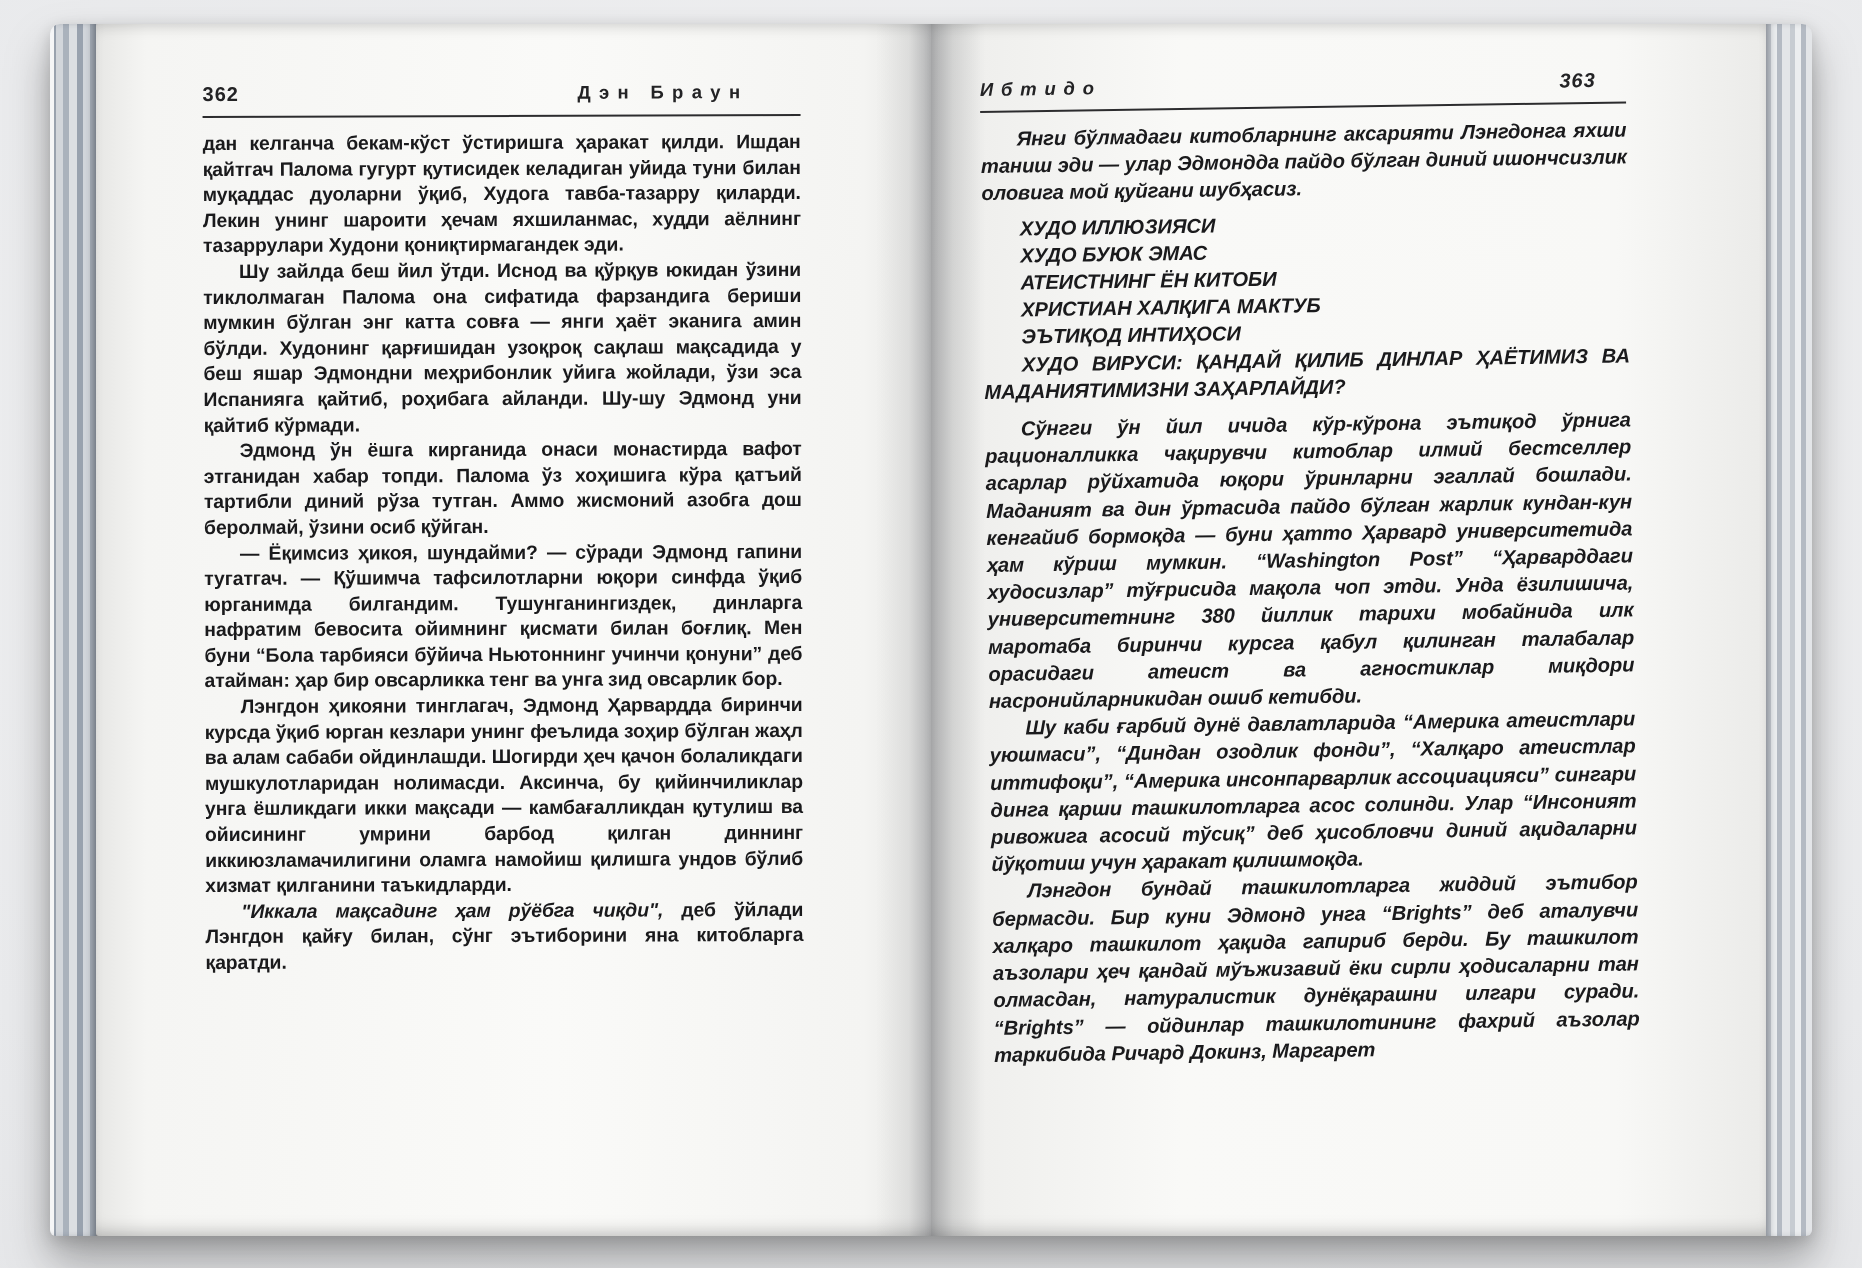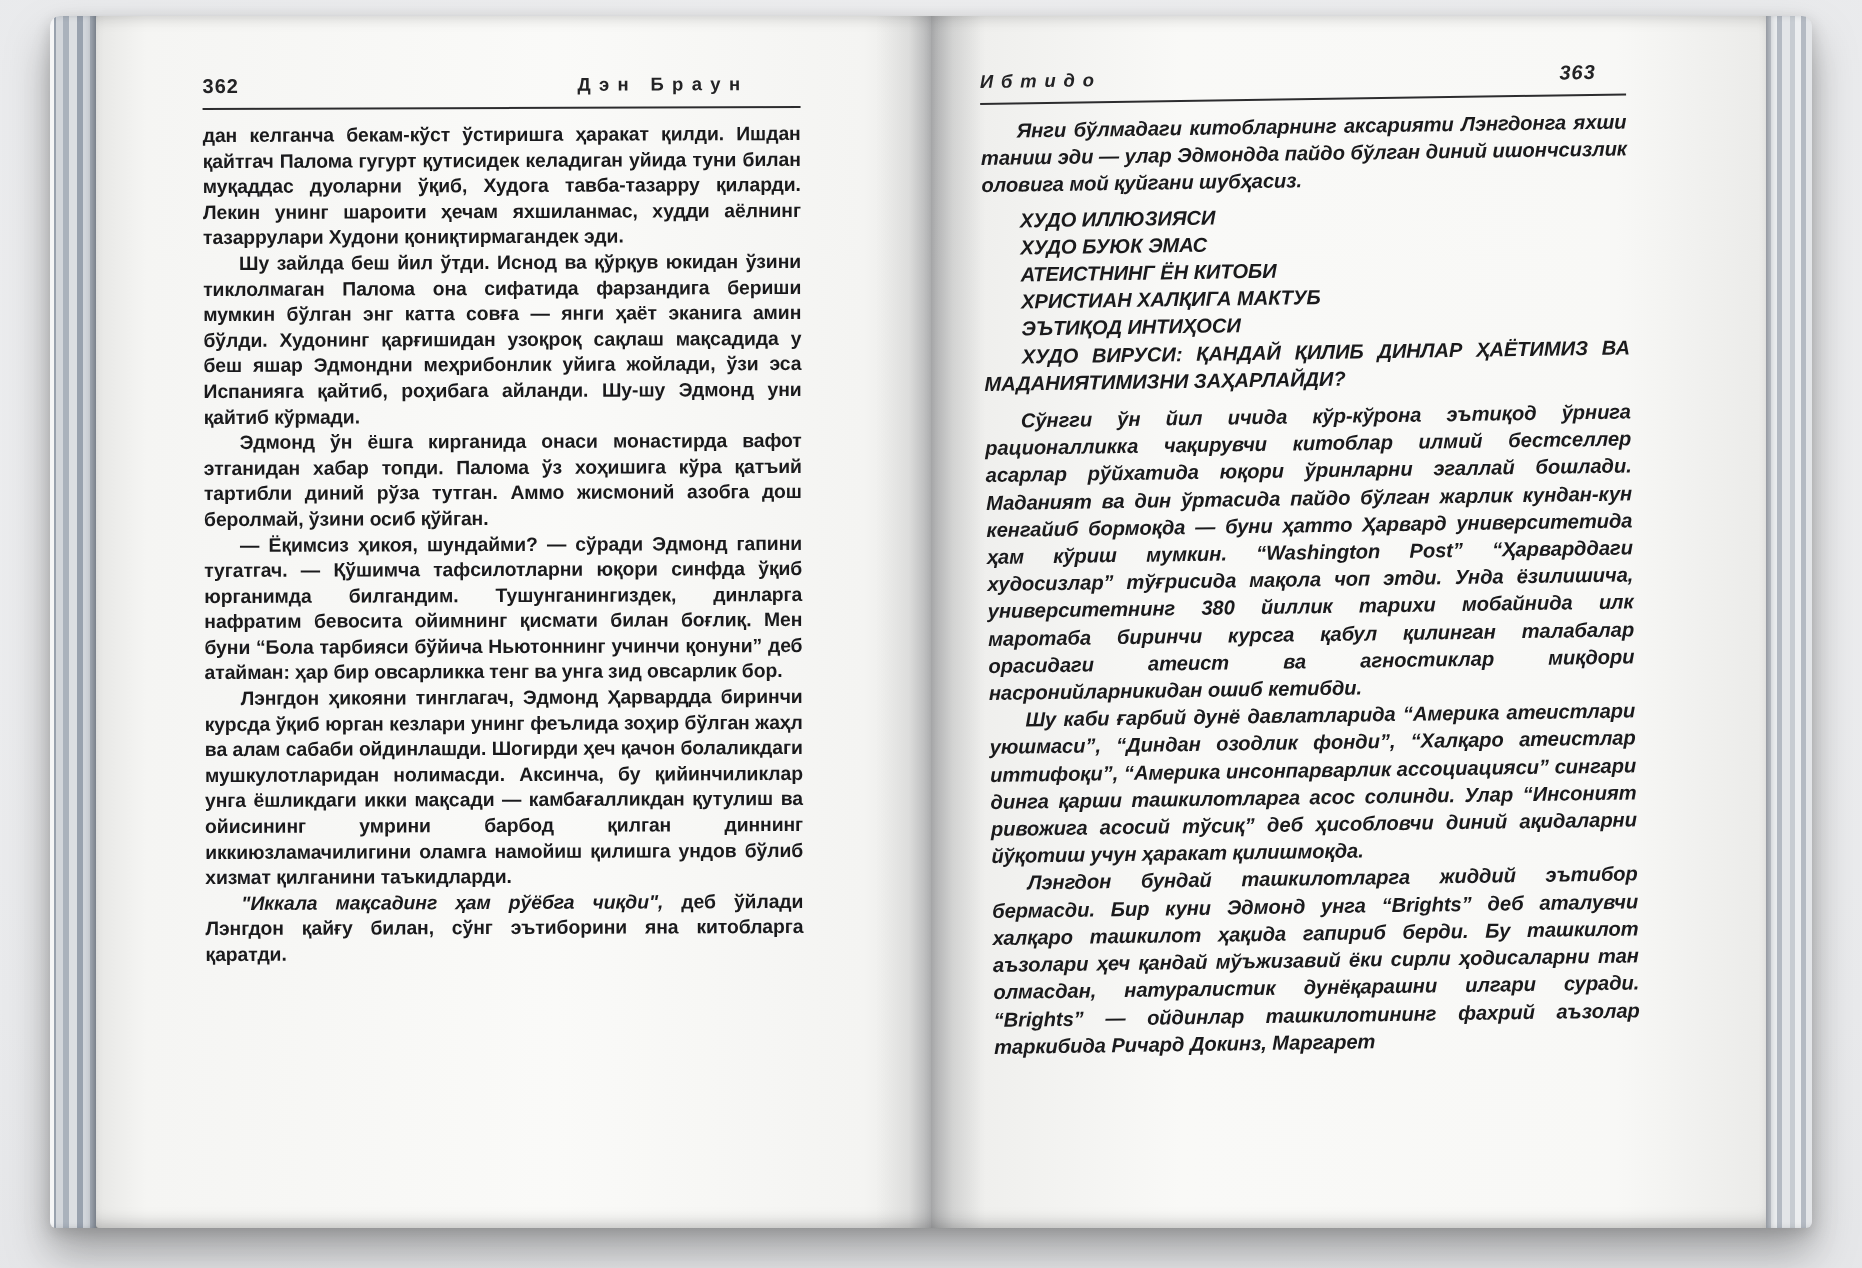--- a/index.html
+++ b/index.html
@@ -7,21 +7,21 @@
     width:1862px;height:1268px;
     font-family:"Liberation Sans","DejaVu Sans",sans-serif;
     background:#e7e8ea;
     overflow:hidden;
   }
   .scene{
     position:relative;width:1862px;height:1268px;
     background:radial-gradient(120% 115% at 50% 38%, #f3f3f4 0%, #e9eaec 55%, #dddee1 100%);
   }
   .book{
-    position:absolute;left:50px;top:16px;width:1762px;height:1212px;
+    position:absolute;left:50px;top:24px;width:1762px;height:1212px;
     display:flex;
     filter:drop-shadow(0 24px 22px rgba(0,0,0,0.28)) drop-shadow(0 5px 8px rgba(0,0,0,0.18));
   }
   .page-stack{
     flex:0 0 46px;position:relative;
   }
   .page-stack-left{
     border-radius:10px 0 0 6px;
     background:
       linear-gradient(90deg, rgba(255,255,255,.9) 0 4px, rgba(255,255,255,0) 4px),

